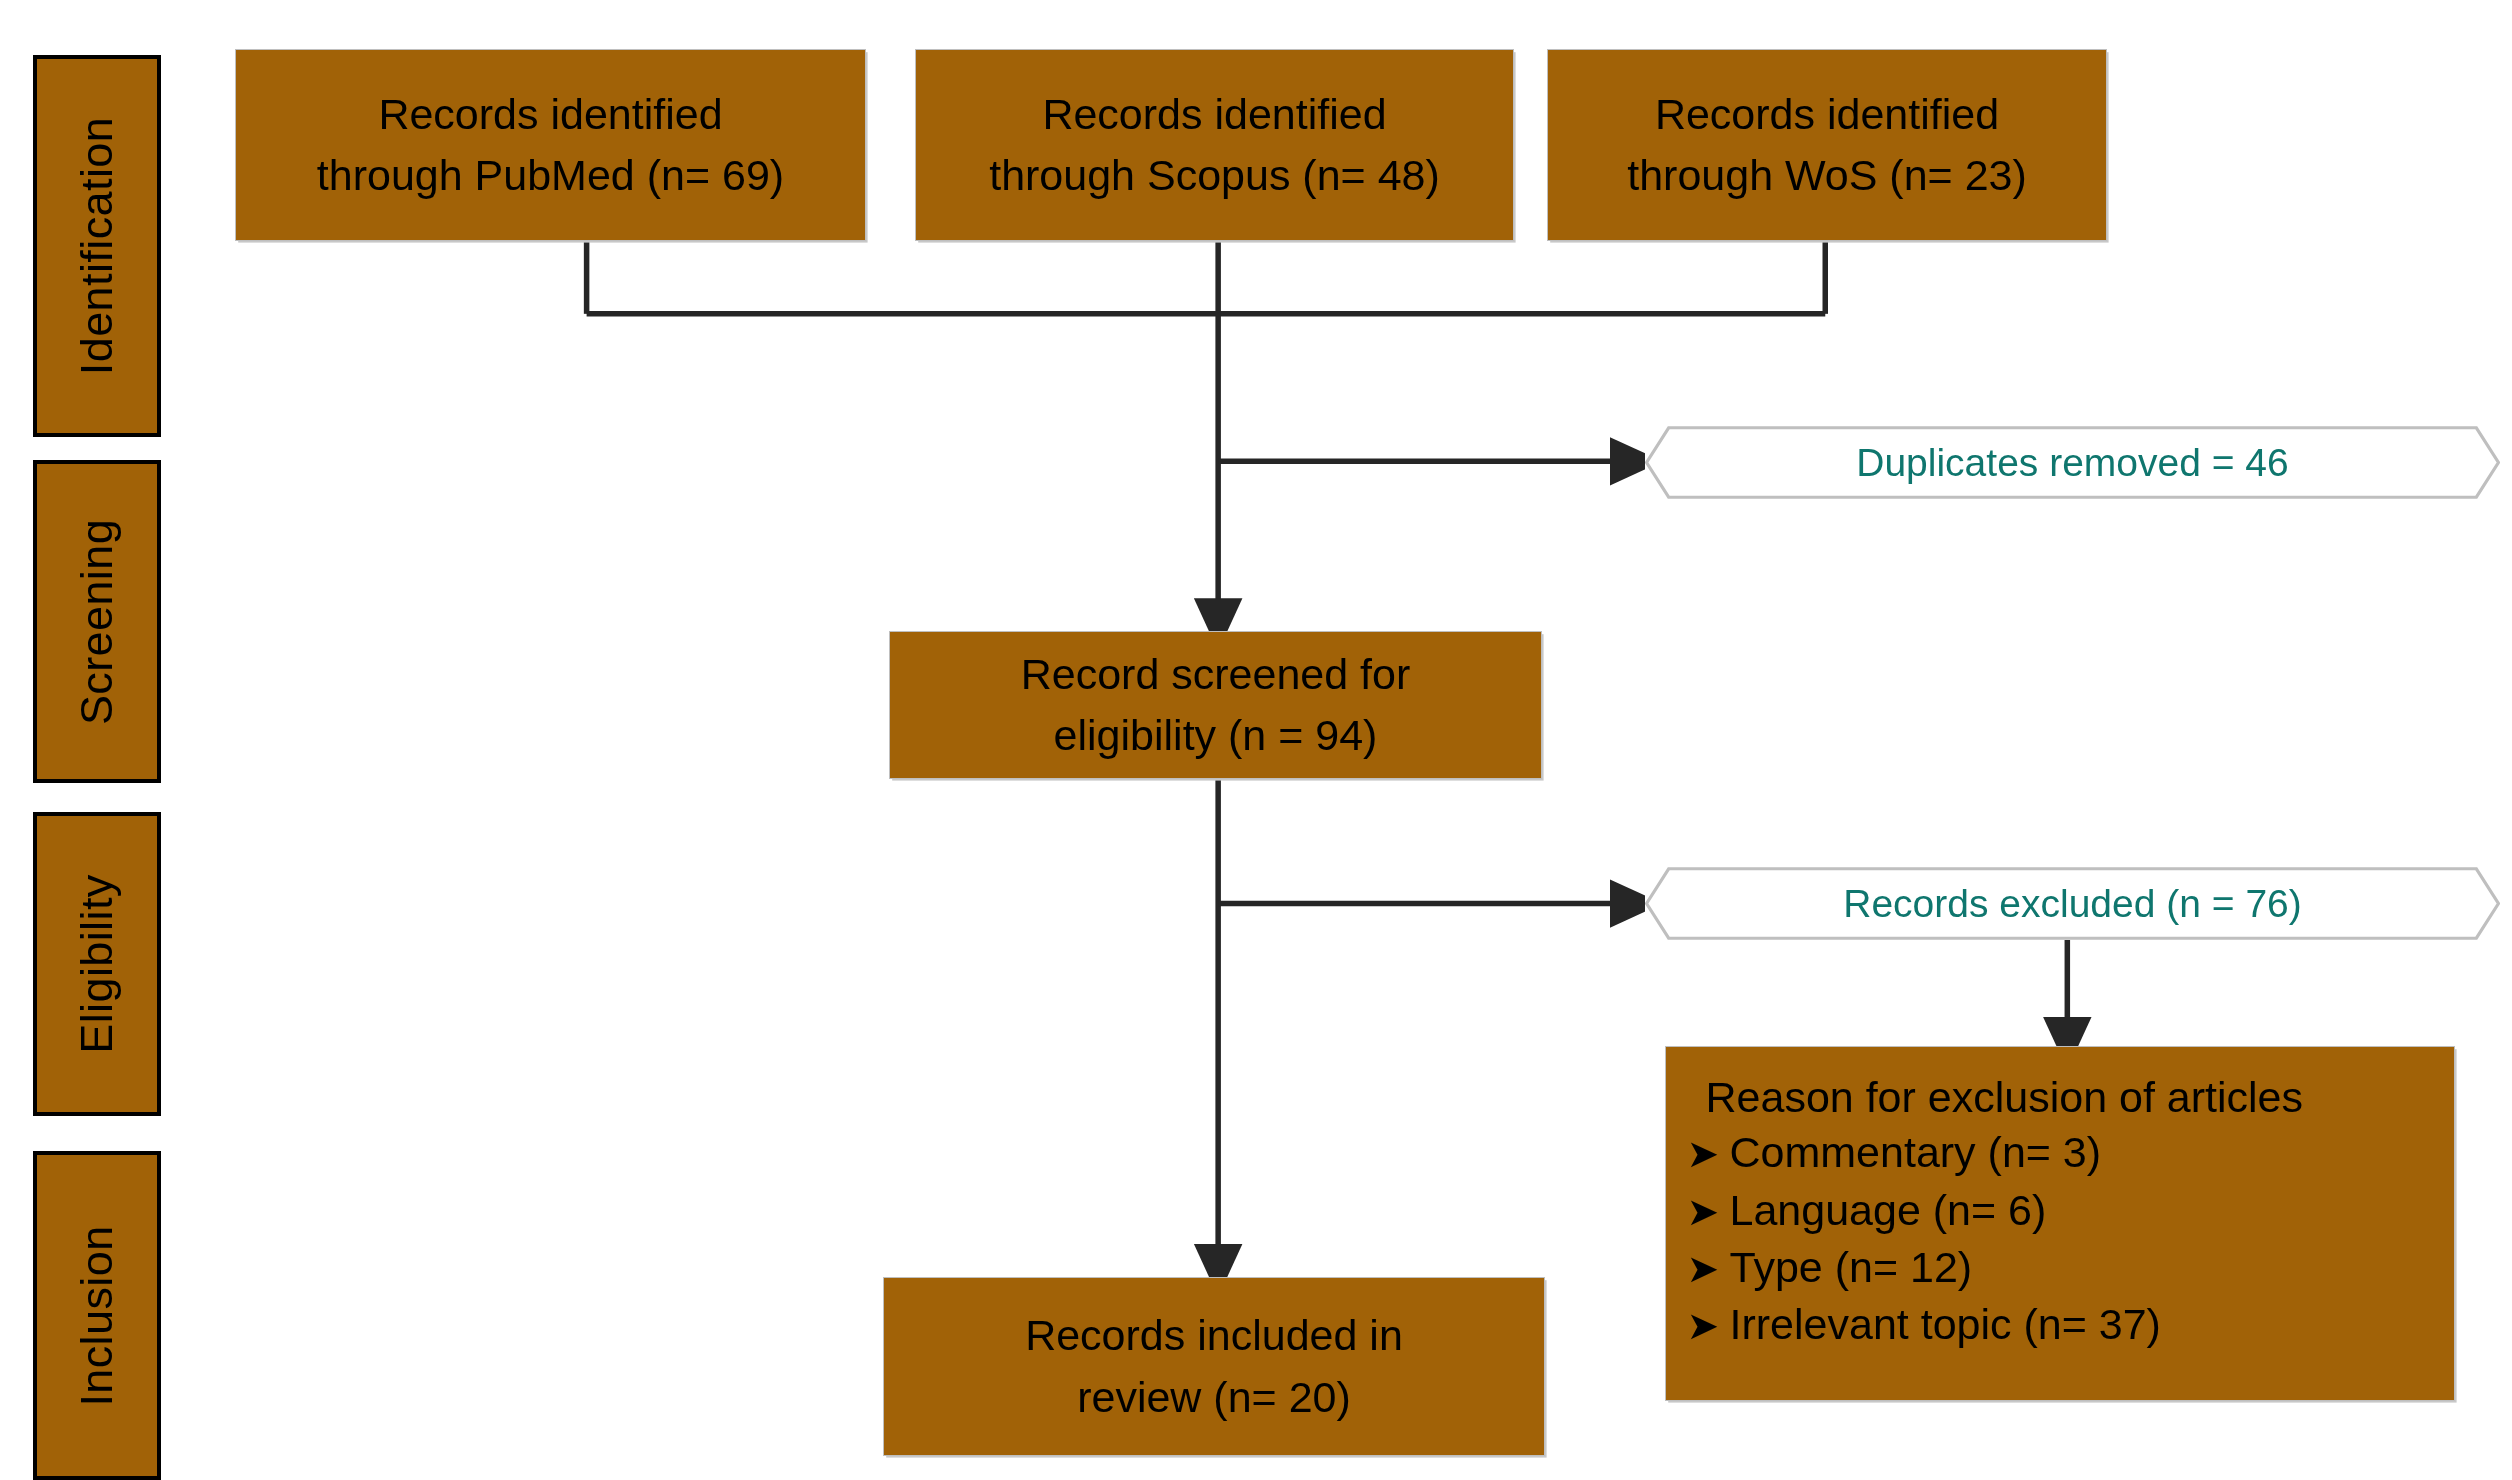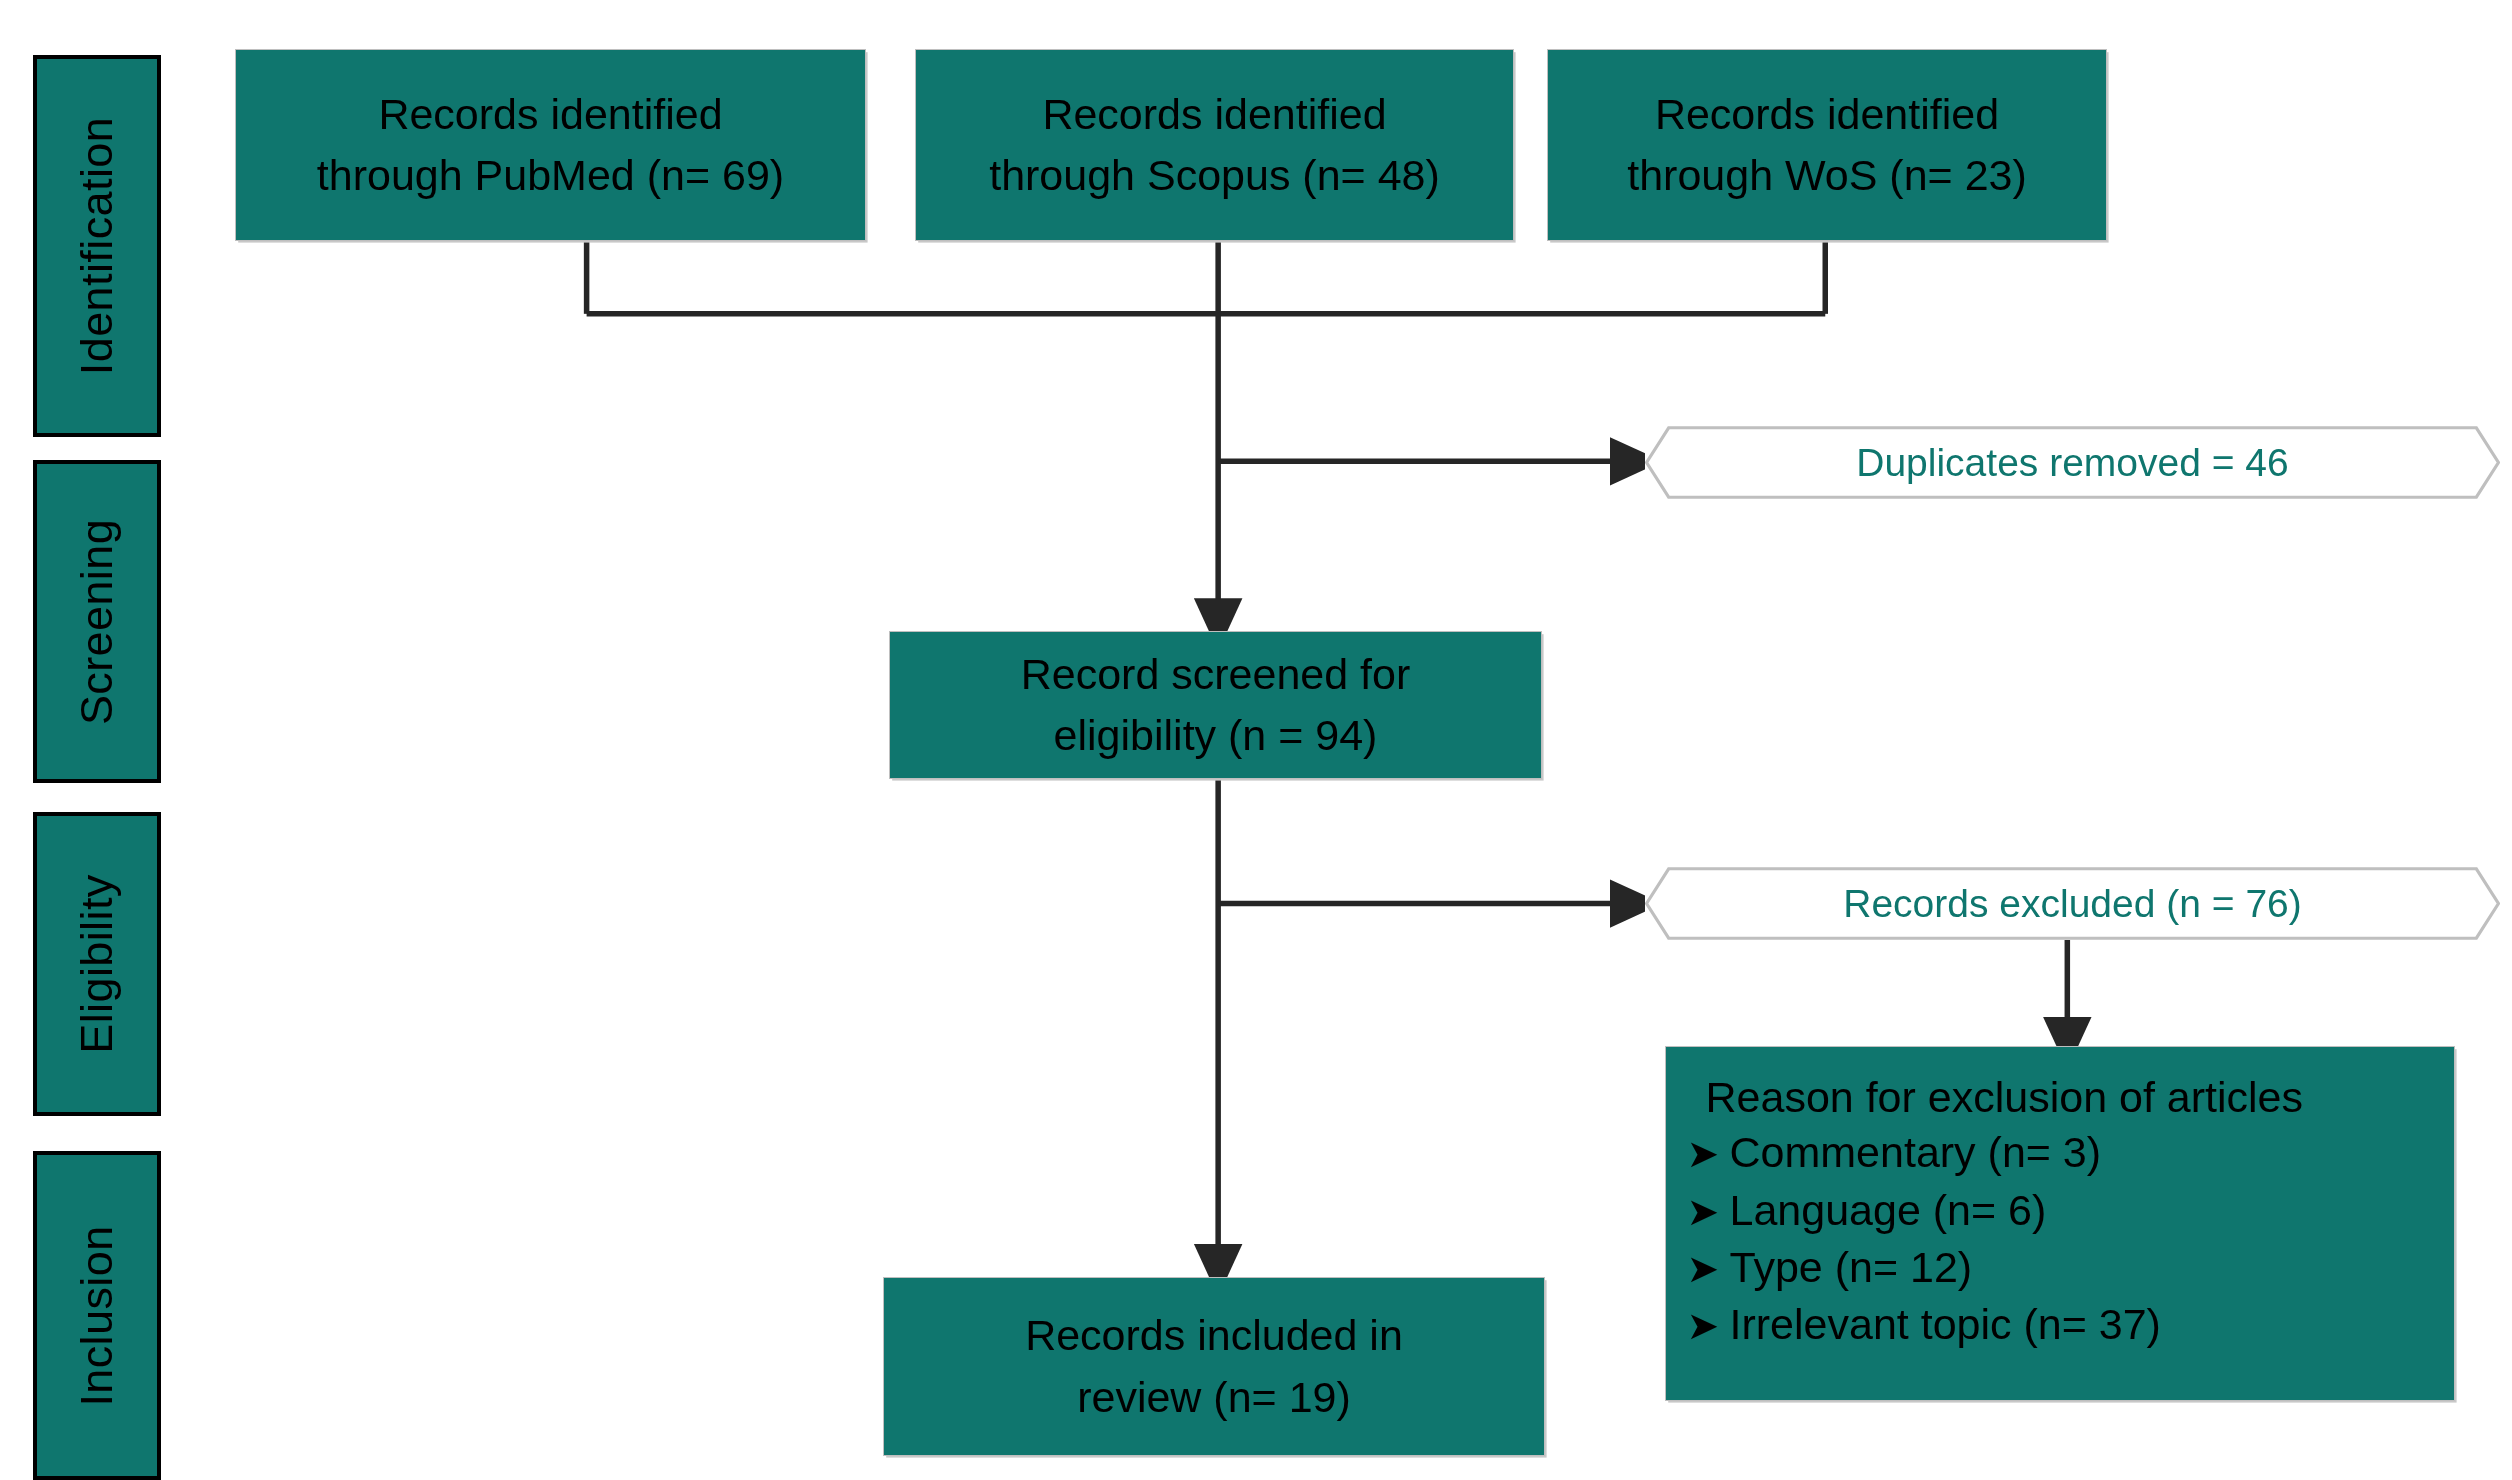--- a/index.html
+++ b/index.html
@@ -23,21 +23,21 @@
     top: 0;
     width: 2512px;
     height: 1480px;
     pointer-events: none;
   }
 
   
   .node {
     position: absolute;
     box-sizing: border-box;
-    background: #0f766e;
+    background: #a16207;
     display: flex;
     flex-direction: column;
     align-items: center;
     justify-content: center;
     text-align: center;
     color: #000000;
   }
 
   
   .rectbox {
@@ -206,17 +206,17 @@
       </li>
       <li>
         <span class="bullet">➤</span>
         <span>Irrelevant topic (n= 37)</span>
       </li>
     </ul>
   </div>
 
   <div class="node rectbox" style="left:883px; top:1277px; width:662px; height:179px;">
     <span class="ln">Records included in</span>
-    <span class="ln">review (n= 19)</span>
+    <span class="ln">review (n= 20)</span>
   </div>
 
 </div>
 
 
 </body></html>

